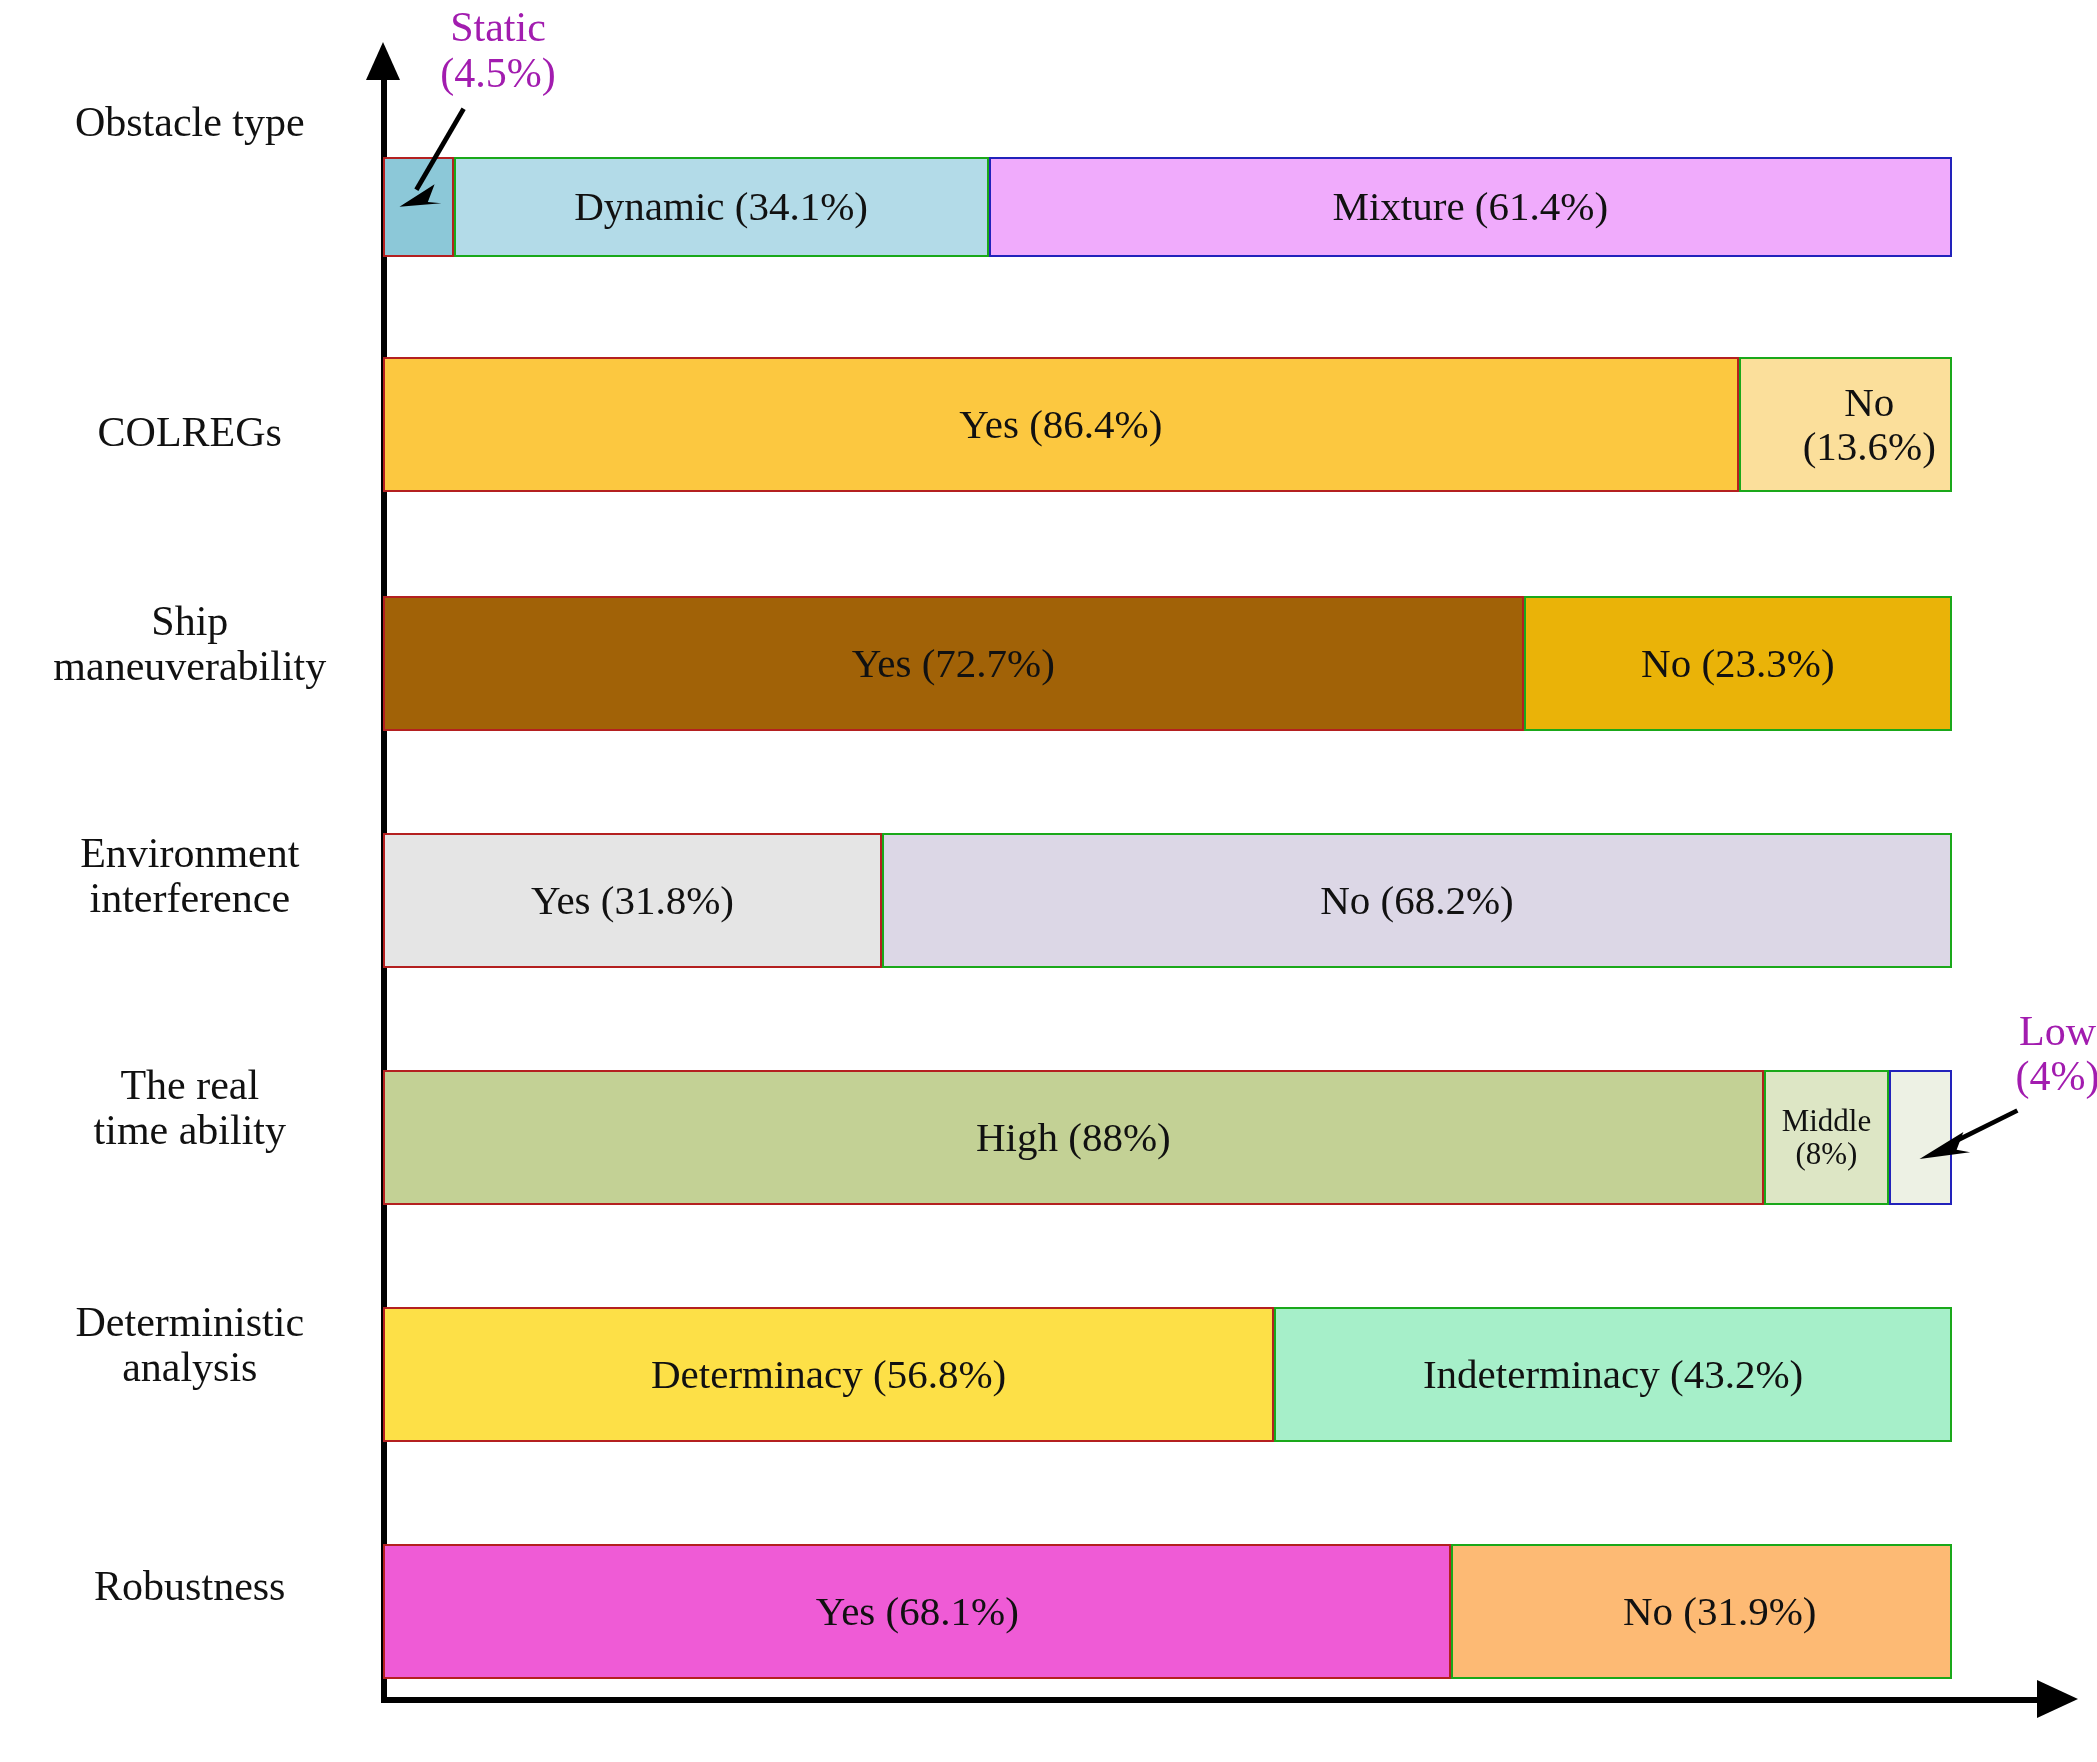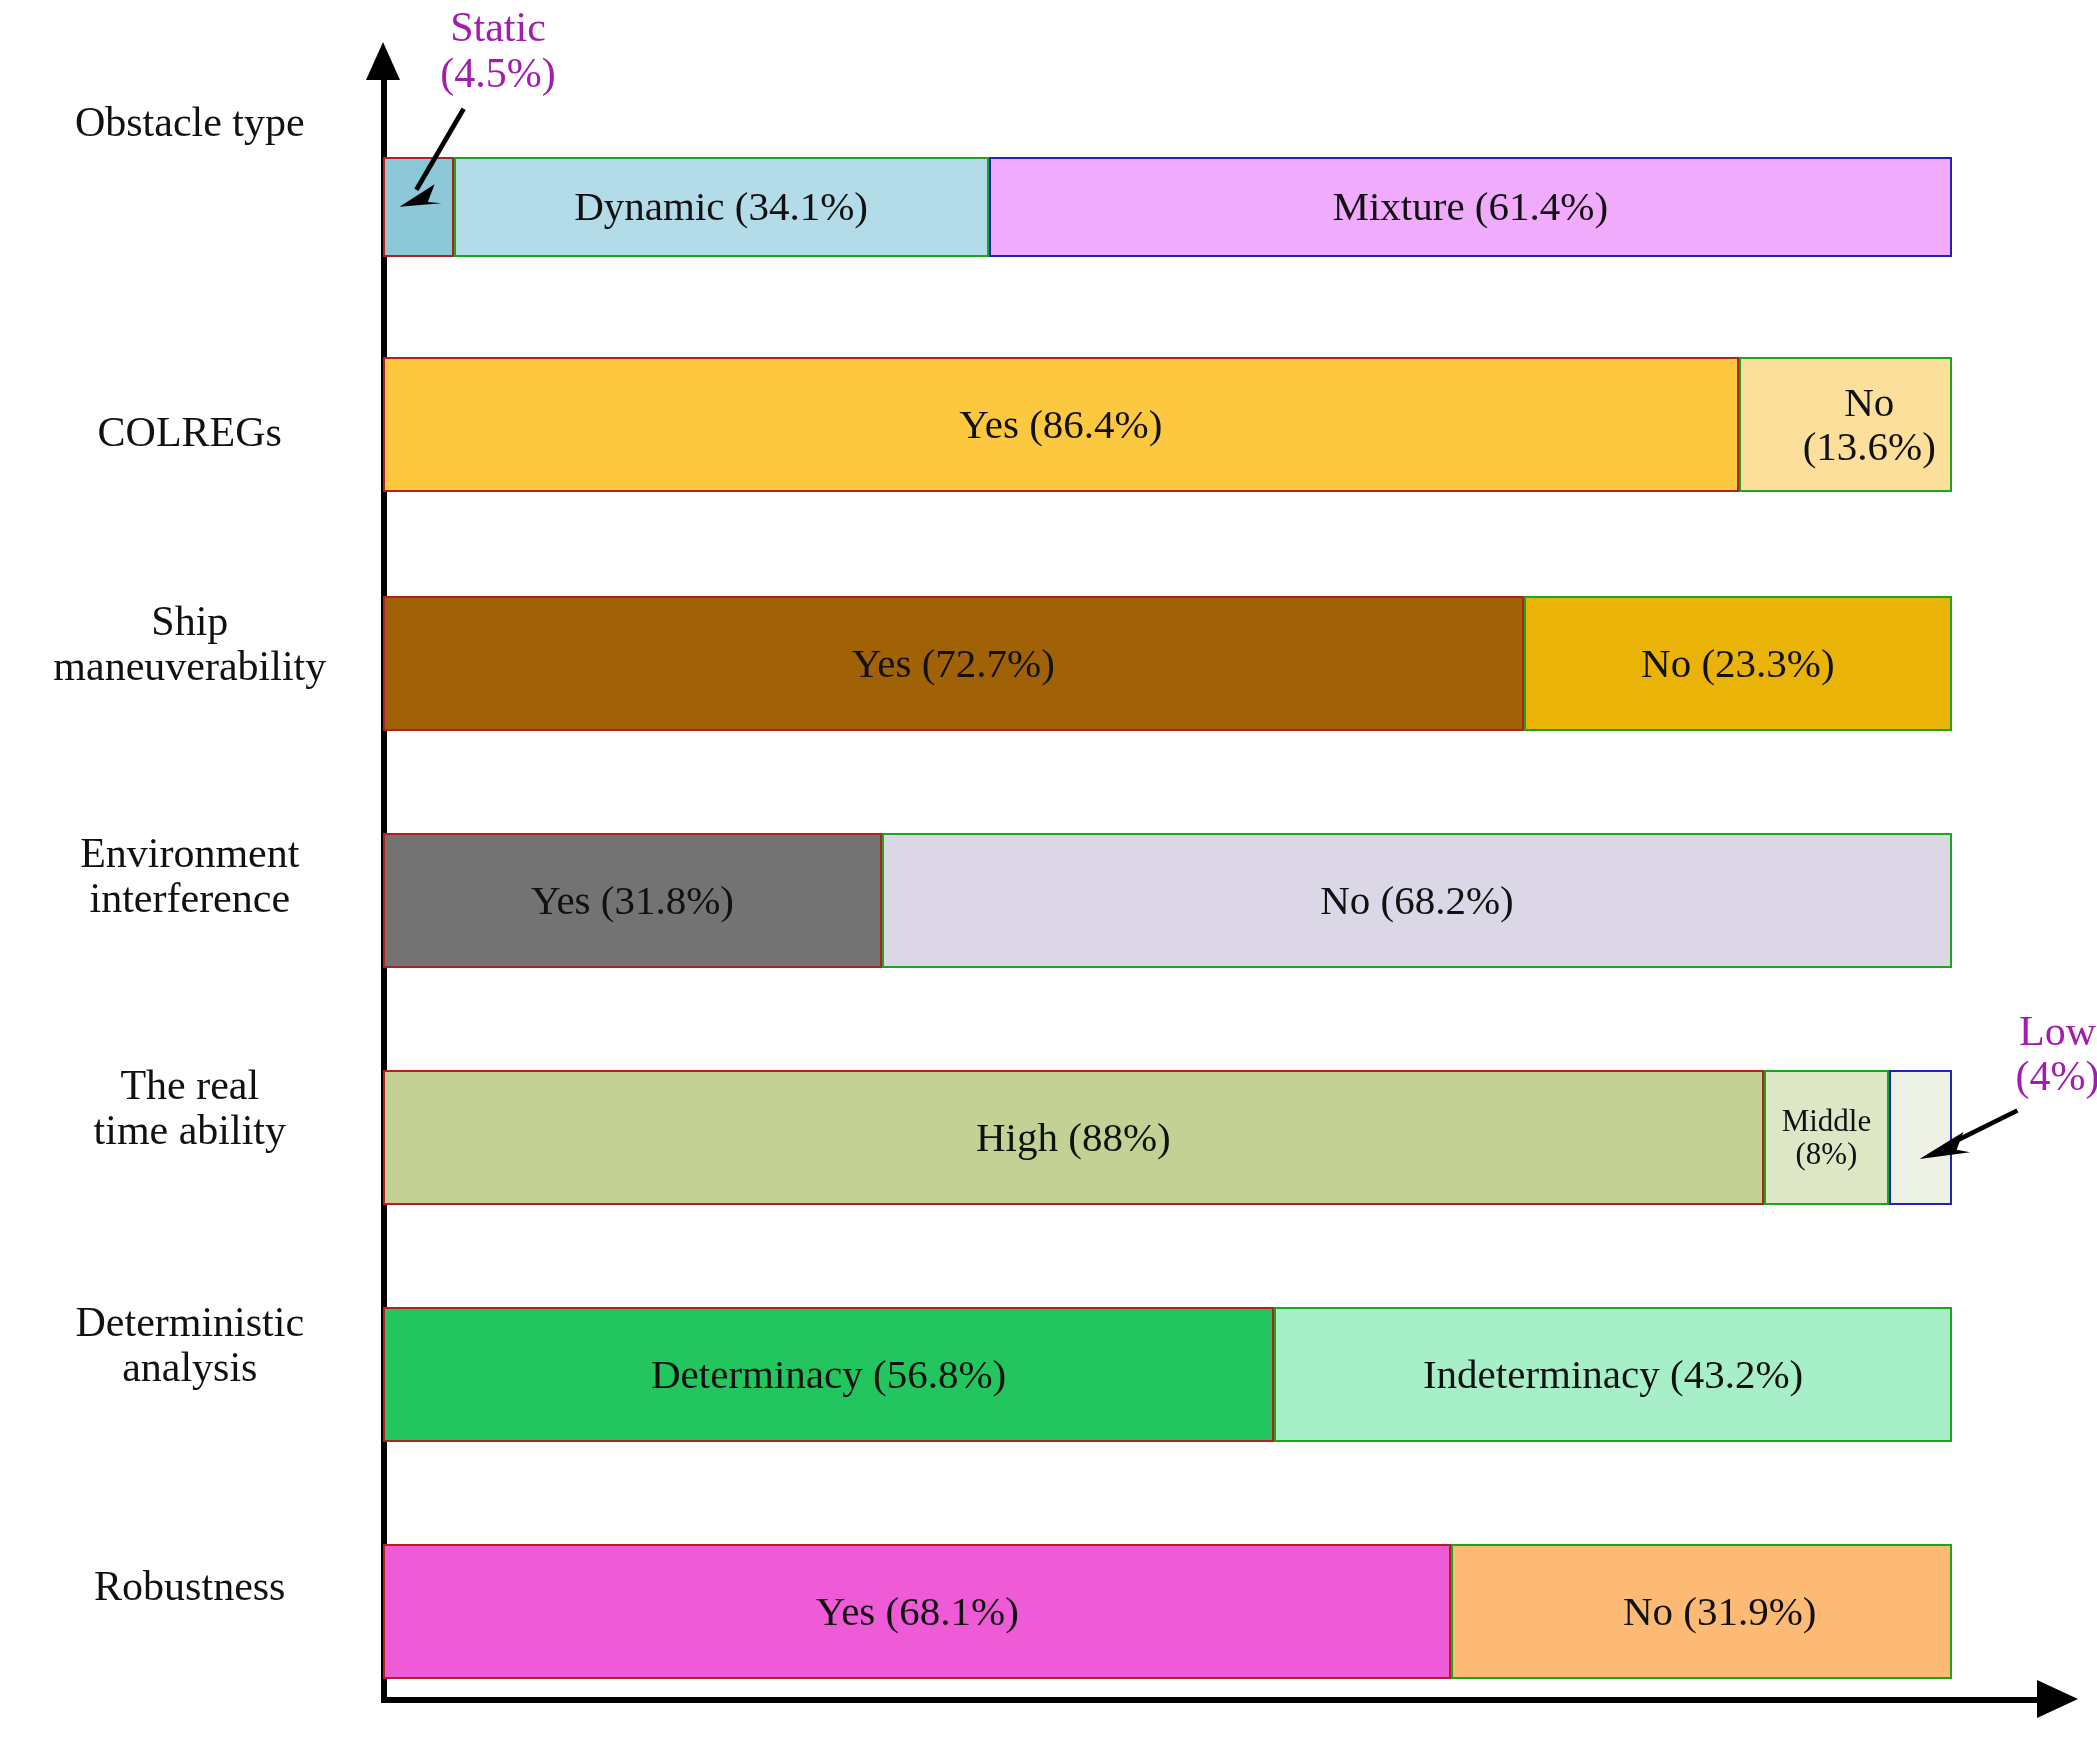--- a/index.html
+++ b/index.html
@@ -151,41 +151,41 @@
   <div class="bar-row" style="top:596px; height:135px; width:1569px;">
     <div class="seg bd-red" style="width:72.7%; background:#a16207;">
       <span class="seg-label">Yes (72.7%)</span>
     </div>
     <div class="seg bd-green" style="width:27.3%; background:#eab308;">
       <span class="seg-label">No (23.3%)</span>
     </div>
   </div>
 
   <div class="bar-row" style="top:833px; height:135px; width:1569px;">
-    <div class="seg bd-red" style="width:31.8%; background:#737373;text-align:center;">
+    <div class="seg bd-red" style="width:31.8%; background:#e5e5e5;text-align:center;">
       <span class="seg-label">Yes (31.8%)</span>
     </div>
     <div class="seg bd-green" style="width:68.2%; background:#dcd7e6;">
       <span class="seg-label">No (68.2%)</span>
     </div>
   </div>
 
   <div class="bar-row" style="top:1070px; height:135px; width:1569px;">
     <div class="seg bd-red" style="width:88%; background:#c3d195;">
       <span class="seg-label">High (88%)</span>
     </div>
     <div class="seg bd-green" style="width:8%;  background:#dde6c5;">
       <span class="seg-label small">Middle
 (8%)</span>
     </div>
     <div class="seg bd-blue" style="width:4%;  background:#edf1e4;"></div>
   </div>
 
   <div class="bar-row" style="top:1307px; height:135px; width:1569px;">
-    <div class="seg bd-red" style="width:56.8%; background:#22c55e;">
+    <div class="seg bd-red" style="width:56.8%; background:#fde047;">
       <span class="seg-label">Determinacy (56.8%)</span>
     </div>
     <div class="seg bd-green" style="width:43.2%; background:#a6efc9;">
       <span class="seg-label">Indeterminacy (43.2%)</span>
     </div>
   </div>
 
   <div class="bar-row" style="top:1544px; height:135px; width:1569px;">
     <div class="seg bd-red" style="width:68.1%; background:#ef5bd6;">
       <span class="seg-label">Yes (68.1%)</span>

